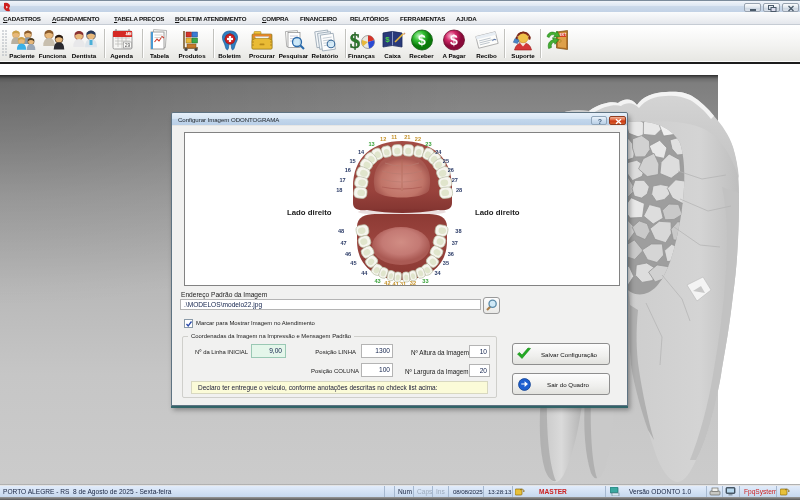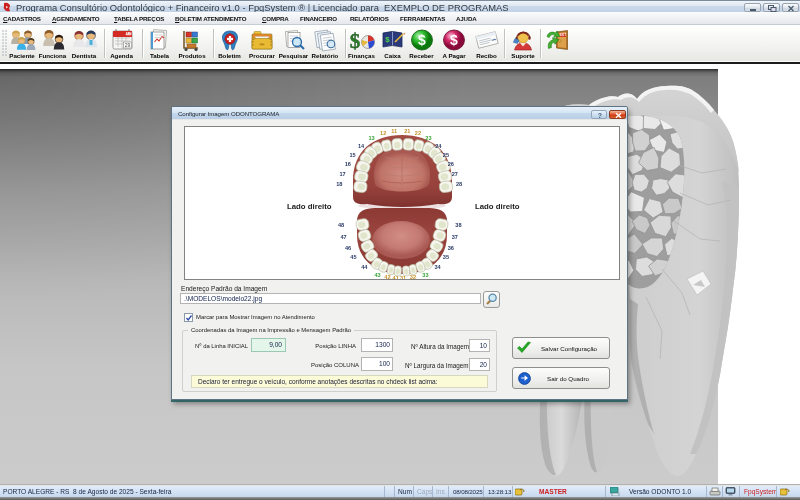--- a/index.html
+++ b/index.html
@@ -25,21 +25,21 @@
   background:linear-gradient(#ffffff,#f3f3f1 55%,#e7e7e3); border-bottom:1px solid #fbfbfa; }
 .tbtn { position:absolute; top:2px; width:36px; height:32px; text-align:center; }
 .tbtn svg { display:block; margin:0 auto; }
 .tbtn .lb { display:block; font-size:6.2px; font-weight:bold; color:#000; margin-top:0px; }
 .tsep { position:absolute; top:3px; width:1px; height:29px; background:#c2c2be; box-shadow:1px 0 0 #ffffff; }
 #grip { position:absolute; left:2px; top:4px; width:6px; height:26px;
   background-image:radial-gradient(circle at 1px 1px, #a8aeb6 0.6px, transparent 0.8px);
   background-size:3px 3px; }
 #tb-darkline { position:absolute; left:0; top:62px; width:800px; height:2px; background:#1c1c1c; }
 
-#client { position:absolute; left:0; top:69px; width:718px; height:422px;
+#client { position:absolute; left:0; top:75px; width:718px; height:422px;
   background:
    radial-gradient(120% 100% at 0% 0%, rgba(0,0,0,0.18) 0%, rgba(0,0,0,0.07) 30%, rgba(0,0,0,0) 55%),
    linear-gradient(to bottom, #2a2a2a 0px, #525252 2px, #6e6e6e 4px, #7e7e7e 8px, #8e8e8e 60px, #a2a2a2 120px, #b8b8b8 210px, #c6c6c6 300px, #cccccc 422px); padding-left: 37px; }
 
 #dlg { position:absolute; left:171px; top:37px; width:457px; height:294px;
   background:#f1f1f0; border:1px solid #5e7382; border-radius:2px 2px 0 0;
   box-shadow:0 2px 0 rgba(40,95,100,0.9), 2px 4px 5px rgba(0,0,0,0.35); }
 #dlgtitle { position:absolute; left:0; top:0; width:100%; height:13px;
   background:linear-gradient(#e7f0fa 0%, #d6e5f4 46%, #c3d7ec 52%, #b9cfe7 100%);
   border-bottom:1px solid #e6e6e4; border-radius:2px 2px 0 0; }
@@ -75,21 +75,20 @@
 .stxt { position:absolute; top:2px; white-space:nowrap; }
 </style>
 </head>
 <body>
 <div id="win">
   <div id="titlebar">
     <svg id="tico" viewBox="0 0 10 10">
         <path d="M2 1 Q5 0 7 2 Q9 4 7 6 L8 9 Q5 10 3 8 Q1 6 2 4 Z" fill="#cc1f1f"></path>
         <path d="M4 4 l2 1 -1.6 1.4z" fill="#fff"></path>
       </svg>
-    <span class="ttxt">Programa Consultório Odontológico + Financeiro v1.0 - FpqSystem ® | Licenciado para&nbsp; EXEMPLO DE PROGRAMAS</span>
     <div class="capbtn" style="left:744px">
         <svg width="17" height="9">
           <rect x="5" y="5" width="6" height="2" fill="#4a5a6a"></rect>
         </svg>
       </div>
     <div class="capbtn" style="left:763px">
         <svg width="17" height="9">
           <rect x="4.5" y="1.5" width="5" height="4" fill="none" stroke="#4a5a6a"></rect>
           <rect x="7" y="3.5" width="5" height="4" fill="#dde" stroke="#4a5a6a"></rect>
         </svg>

